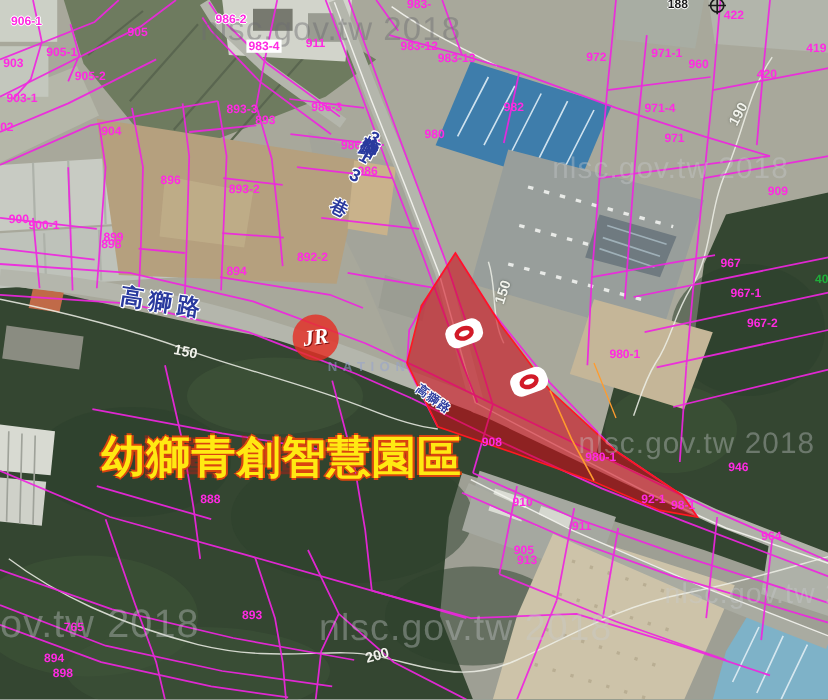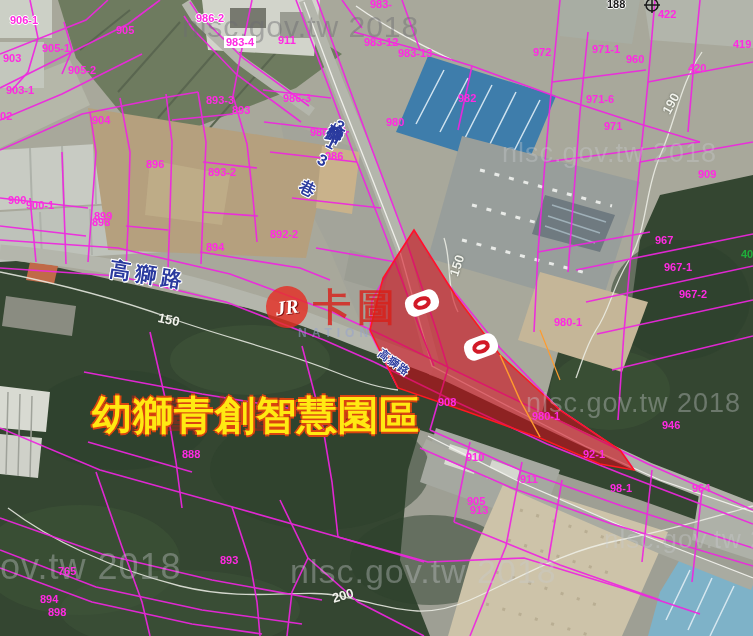--- a/index.html
+++ b/index.html
@@ -244,21 +244,20 @@
   <g stroke="#1a1a1a" stroke-width="1.5" fill="none">
     <circle cx="652" cy="5" r="6"></circle>
     <path d="M644,5 L660,5 M652,-3 L652,13"></path>
   </g>
 </svg>
 
 <div id="label-layer">
   <div class="logo-circle">
         <span>JR</span>
       </div>
-  <div class="logo-cn">卡圖</div>
   <div class="logo-sub">NATION</div>
   <div class="ghost-row">卡圖卡圖卡圖</div>
   <div class="park-label">幼獅青創智慧園區</div>
   <div class="topmark">188</div>
 <div class="wm dark" style="font-size: 30px; position: absolute; left: 182px; top: 10px;">nlsc.gov.tw 2018</div>
       <div class="wm" style="font-size: 27px; position: absolute; left: 502px; top: 138px;">nlsc.gov.tw 2018</div>
       <div class="wm" style="font-size: 27px; position: absolute; left: 526px; top: 388px;">nlsc.gov.tw 2018</div>
       <div class="wm" style="font-size: 36px; position: absolute; left: -100px; top: 546px;">nlsc.gov.tw 2018</div>
       <div class="wm" style="font-size: 34px; position: absolute; left: 290px; top: 552px;">nlsc.gov.tw 2018</div>
       <div class="wm" style="font-size: 26px; position: absolute; left: 604px; top: 524px;">nlsc.gov.tw 2018</div>
@@ -290,33 +289,33 @@
       <div class="parcel" style="position: absolute; left: 386px; top: 116px;">980</div>
       <div class="parcel" style="position: absolute; left: 310px; top: 126px;">986-1</div>
       <div class="parcel" style="position: absolute; left: 325px; top: 150px;">986</div>
       <div class="parcel" style="position: absolute; left: 458px; top: 92px;">982</div>
       <div class="parcel" style="position: absolute; left: 533px; top: 46px;">972</div>
       <div class="parcel" style="position: absolute; left: 592px; top: 43px;">971-1</div>
       <div class="parcel" style="position: absolute; left: 626px; top: 53px;">960</div>
       <div class="parcel" style="position: absolute; left: 658px; top: 8px;">422</div>
       <div class="parcel" style="position: absolute; left: 688px; top: 62px;">420</div>
       <div class="parcel" style="position: absolute; left: 733px; top: 38px;">419</div>
-      <div class="parcel" style="position: absolute; left: 586px; top: 93px;">971-6</div>
+      <div class="parcel" style="position: absolute; left: 586px; top: 93px;">971-4</div>
       <div class="parcel" style="position: absolute; left: 604px; top: 120px;">971</div>
       <div class="parcel" style="position: absolute; left: 698px; top: 168px;">909</div>
       <div class="parcel" style="position: absolute; left: 655px; top: 234px;">967</div>
       <div class="parcel" style="position: absolute; left: 664px; top: 261px;">967-1</div>
       <div class="parcel" style="position: absolute; left: 679px; top: 288px;">967-2</div>
       <div class="parcel green" style="position: absolute; left: 741px; top: 248px;">40</div>
       <div class="parcel" style="position: absolute; left: 554px; top: 316px;">980-1</div>
       <div class="parcel" style="position: absolute; left: 438px; top: 396px;">908</div>
       <div class="parcel" style="position: absolute; left: 532px; top: 410px;">980-1</div>
       <div class="parcel" style="position: absolute; left: 662px; top: 419px;">946</div>
       <div class="parcel" style="position: absolute; left: 583px; top: 448px;">92-1</div>
-      <div class="parcel" style="position: absolute; left: 610px; top: 454px; margin-top: 28px;">98-1</div>
+      <div class="parcel" style="position: absolute; left: 610px; top: 454px;">98-1</div>
       <div class="parcel" style="position: absolute; left: 692px; top: 482px;">964</div>
       <div class="parcel" style="position: absolute; left: 466px; top: 451px;">910</div>
       <div class="parcel" style="position: absolute; left: 520px; top: 473px;">911</div>
       <div class="parcel" style="position: absolute; left: 467px; top: 495px;">905</div>
       <div class="parcel" style="position: absolute; left: 470px; top: 504px;">913</div>
       <div class="parcel" style="position: absolute; left: 182px; top: 448px;">888</div>
       <div class="parcel" style="position: absolute; left: 58px; top: 565px;">765</div>
       <div class="parcel" style="position: absolute; left: 40px; top: 593px;">894</div>
       <div class="parcel" style="position: absolute; left: 48px; top: 606px;">898</div>
       <div class="parcel" style="position: absolute; left: 220px; top: 554px;">893</div>

